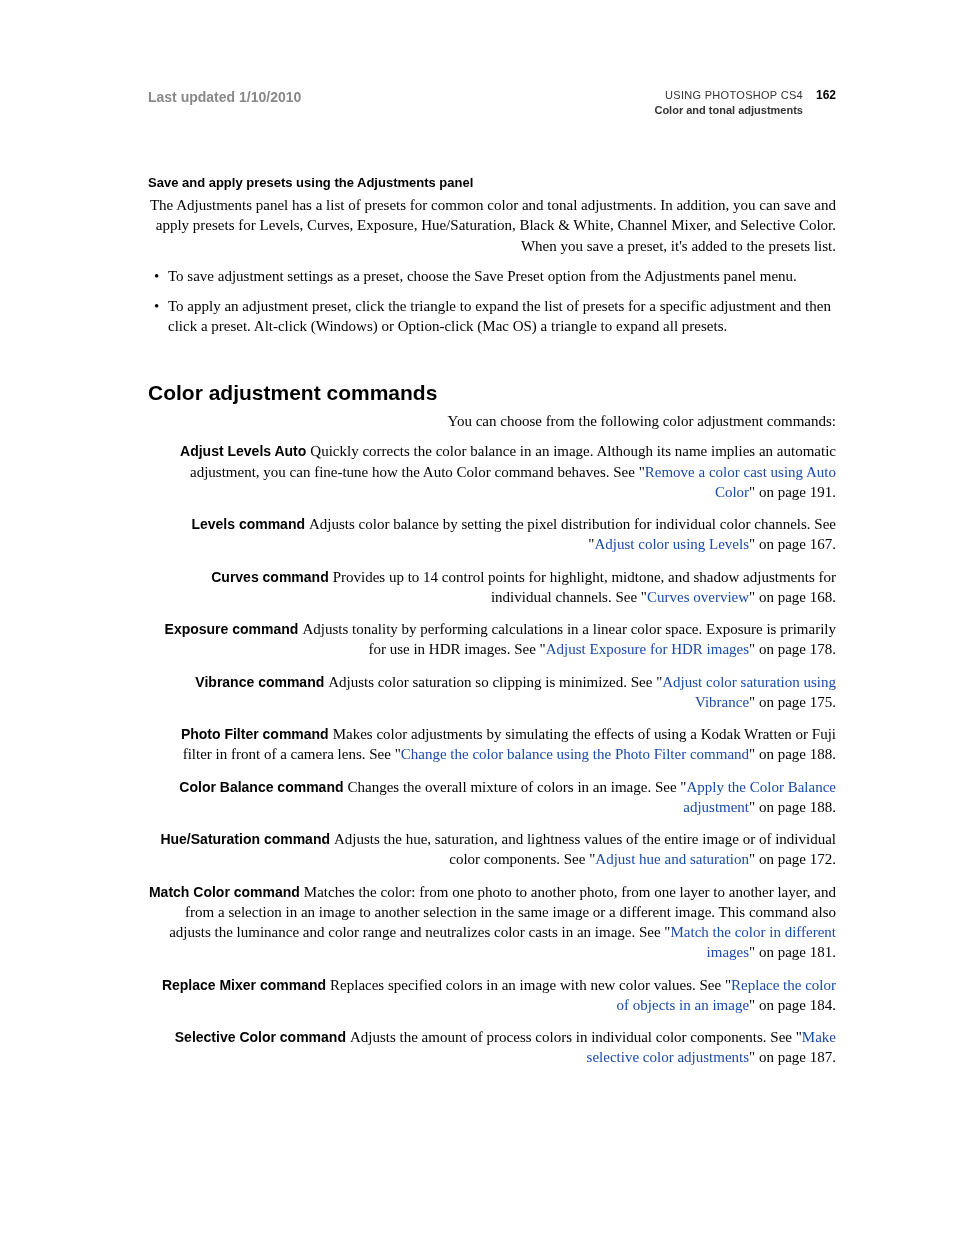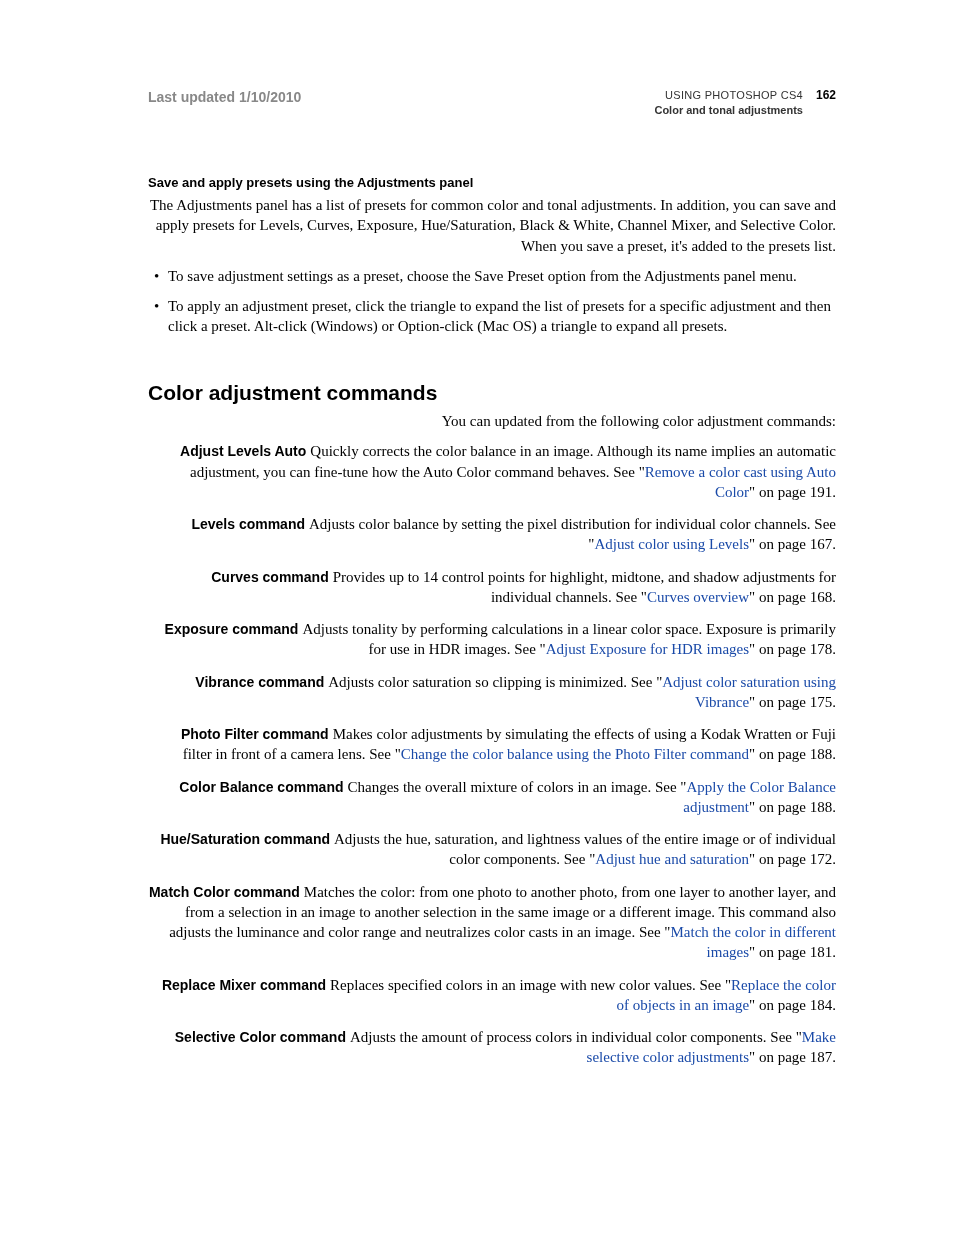--- a/index.html
+++ b/index.html
@@ -120,21 +120,21 @@
   </div>
 
   <h3 class="subhead">Save and apply presets using the Adjustments panel</h3>
   <p>The Adjustments panel has a list of presets for common color and tonal adjustments. In addition, you can save and apply presets for Levels, Curves, Exposure, Hue/Saturation, Black &amp; White, Channel Mixer, and Selective Color. When you save a preset, it's added to the presets list.</p>
   <ul class="bullets">
     <li>To save adjustment settings as a preset, choose the Save Preset option from the Adjustments panel menu.</li>
     <li>To apply an adjustment preset, click the triangle to expand the list of presets for a specific adjustment and then click a preset. Alt-click (Windows) or Option-click (Mac OS) a triangle to expand all presets.</li>
   </ul>
 
   <h2 class="sectionhead">Color adjustment commands</h2>
-  <p>You can updated from the following color adjustment commands:</p>
+  <p>You can choose from the following color adjustment commands:</p>
 
   <div id="commands">
       <p class="cmd-block"><span class="cmd-name">Adjust Levels Auto</span><span>Quickly corrects the color balance in an image. Although its name implies an automatic adjustment, you can fine-tune how the Auto Color command behaves. See "</span><a class="xref" href="#">Remove a color cast using Auto Color</a><span>" on page 191.</span></p>
       <p class="cmd-block"><span class="cmd-name">Levels command</span><span>Adjusts color balance by setting the pixel distribution for individual color channels. See "</span><a class="xref" href="#">Adjust color using Levels</a><span>" on page 167.</span></p>
       <p class="cmd-block"><span class="cmd-name">Curves command</span><span>Provides up to 14 control points for highlight, midtone, and shadow adjustments for individual channels. See "</span><a class="xref" href="#">Curves overview</a><span>" on page 168.</span></p>
       <p class="cmd-block"><span class="cmd-name">Exposure command</span><span>Adjusts tonality by performing calculations in a linear color space. Exposure is primarily for use in HDR images. See "</span><a class="xref" href="#">Adjust Exposure for HDR images</a><span>" on page 178.</span></p>
       <p class="cmd-block"><span class="cmd-name">Vibrance command</span><span>Adjusts color saturation so clipping is minimized. See "</span><a class="xref" href="#">Adjust color saturation using Vibrance</a><span>" on page 175.</span></p>
       <p class="cmd-block"><span class="cmd-name">Photo Filter command</span><span>Makes color adjustments by simulating the effects of using a Kodak Wratten or Fuji filter in front of a camera lens. See "</span><a class="xref" href="#">Change the color balance using the Photo Filter command</a><span>" on page 188.</span></p>
       <p class="cmd-block"><span class="cmd-name">Color Balance command</span><span>Changes the overall mixture of colors in an image. See "</span><a class="xref" href="#">Apply the Color Balance adjustment</a><span>" on page 188.</span></p>
       <p class="cmd-block"><span class="cmd-name">Hue/Saturation command</span><span>Adjusts the hue, saturation, and lightness values of the entire image or of individual color components. See "</span><a class="xref" href="#">Adjust hue and saturation</a><span>" on page 172.</span></p>

